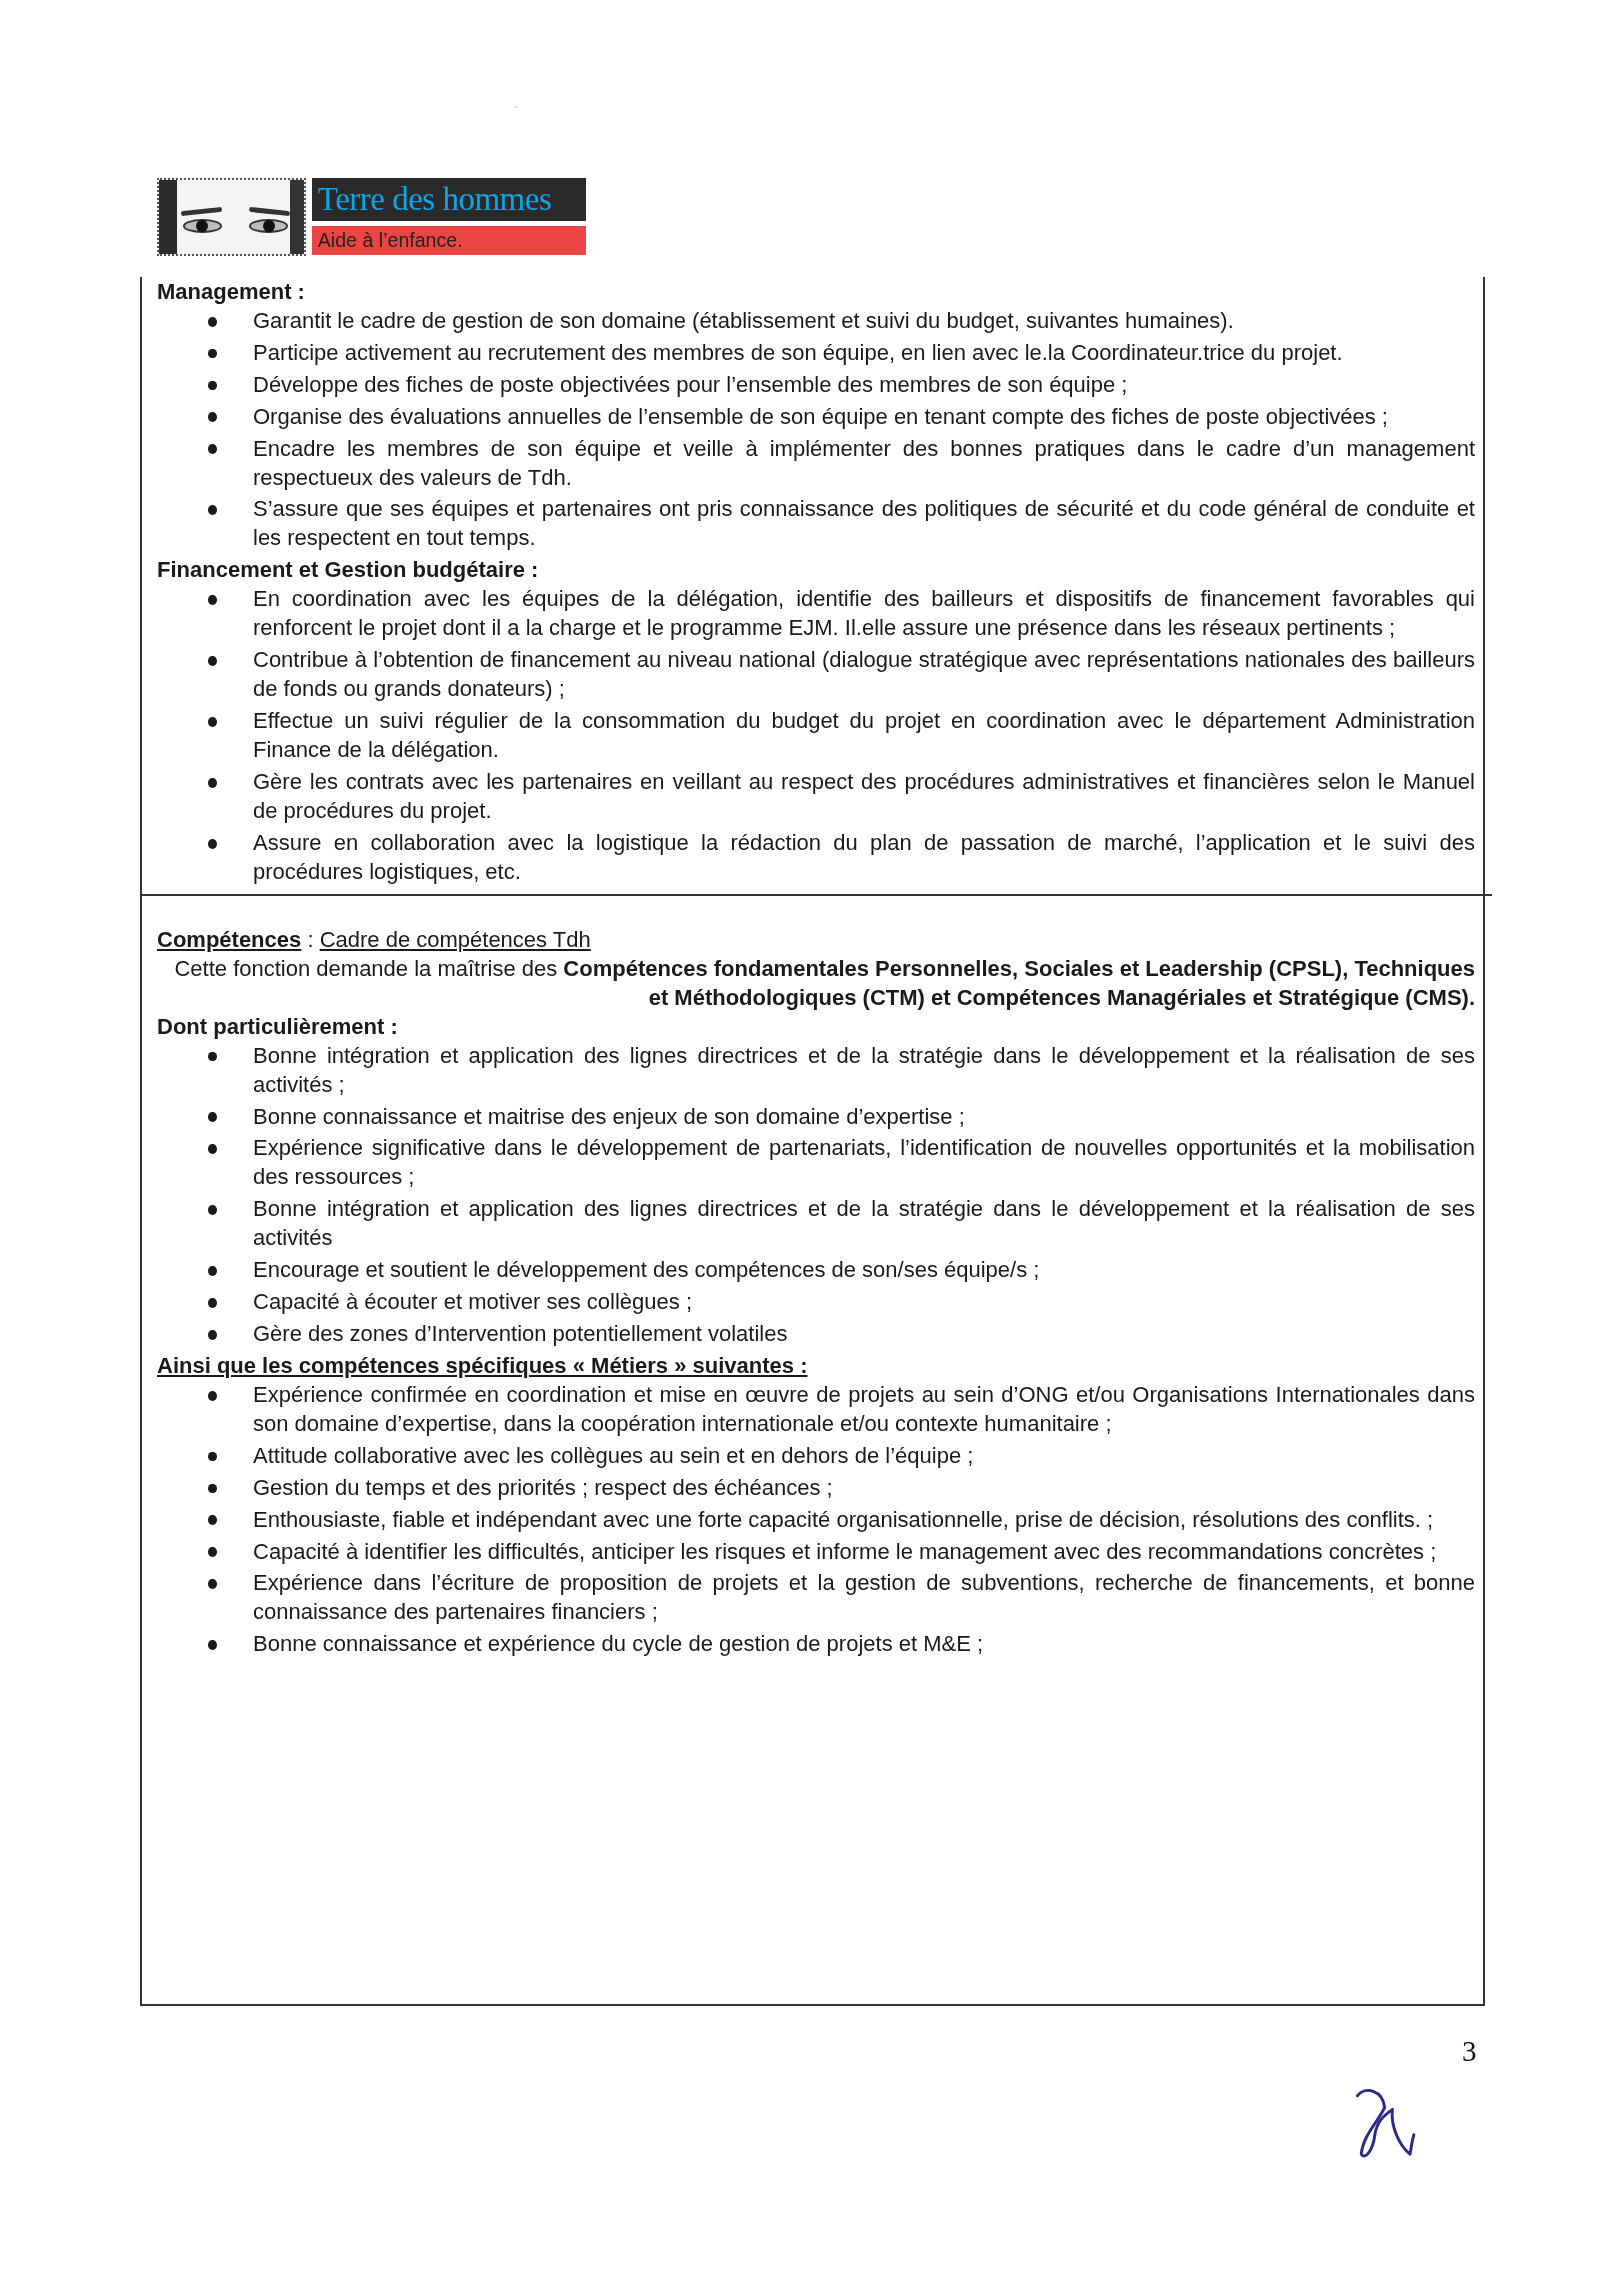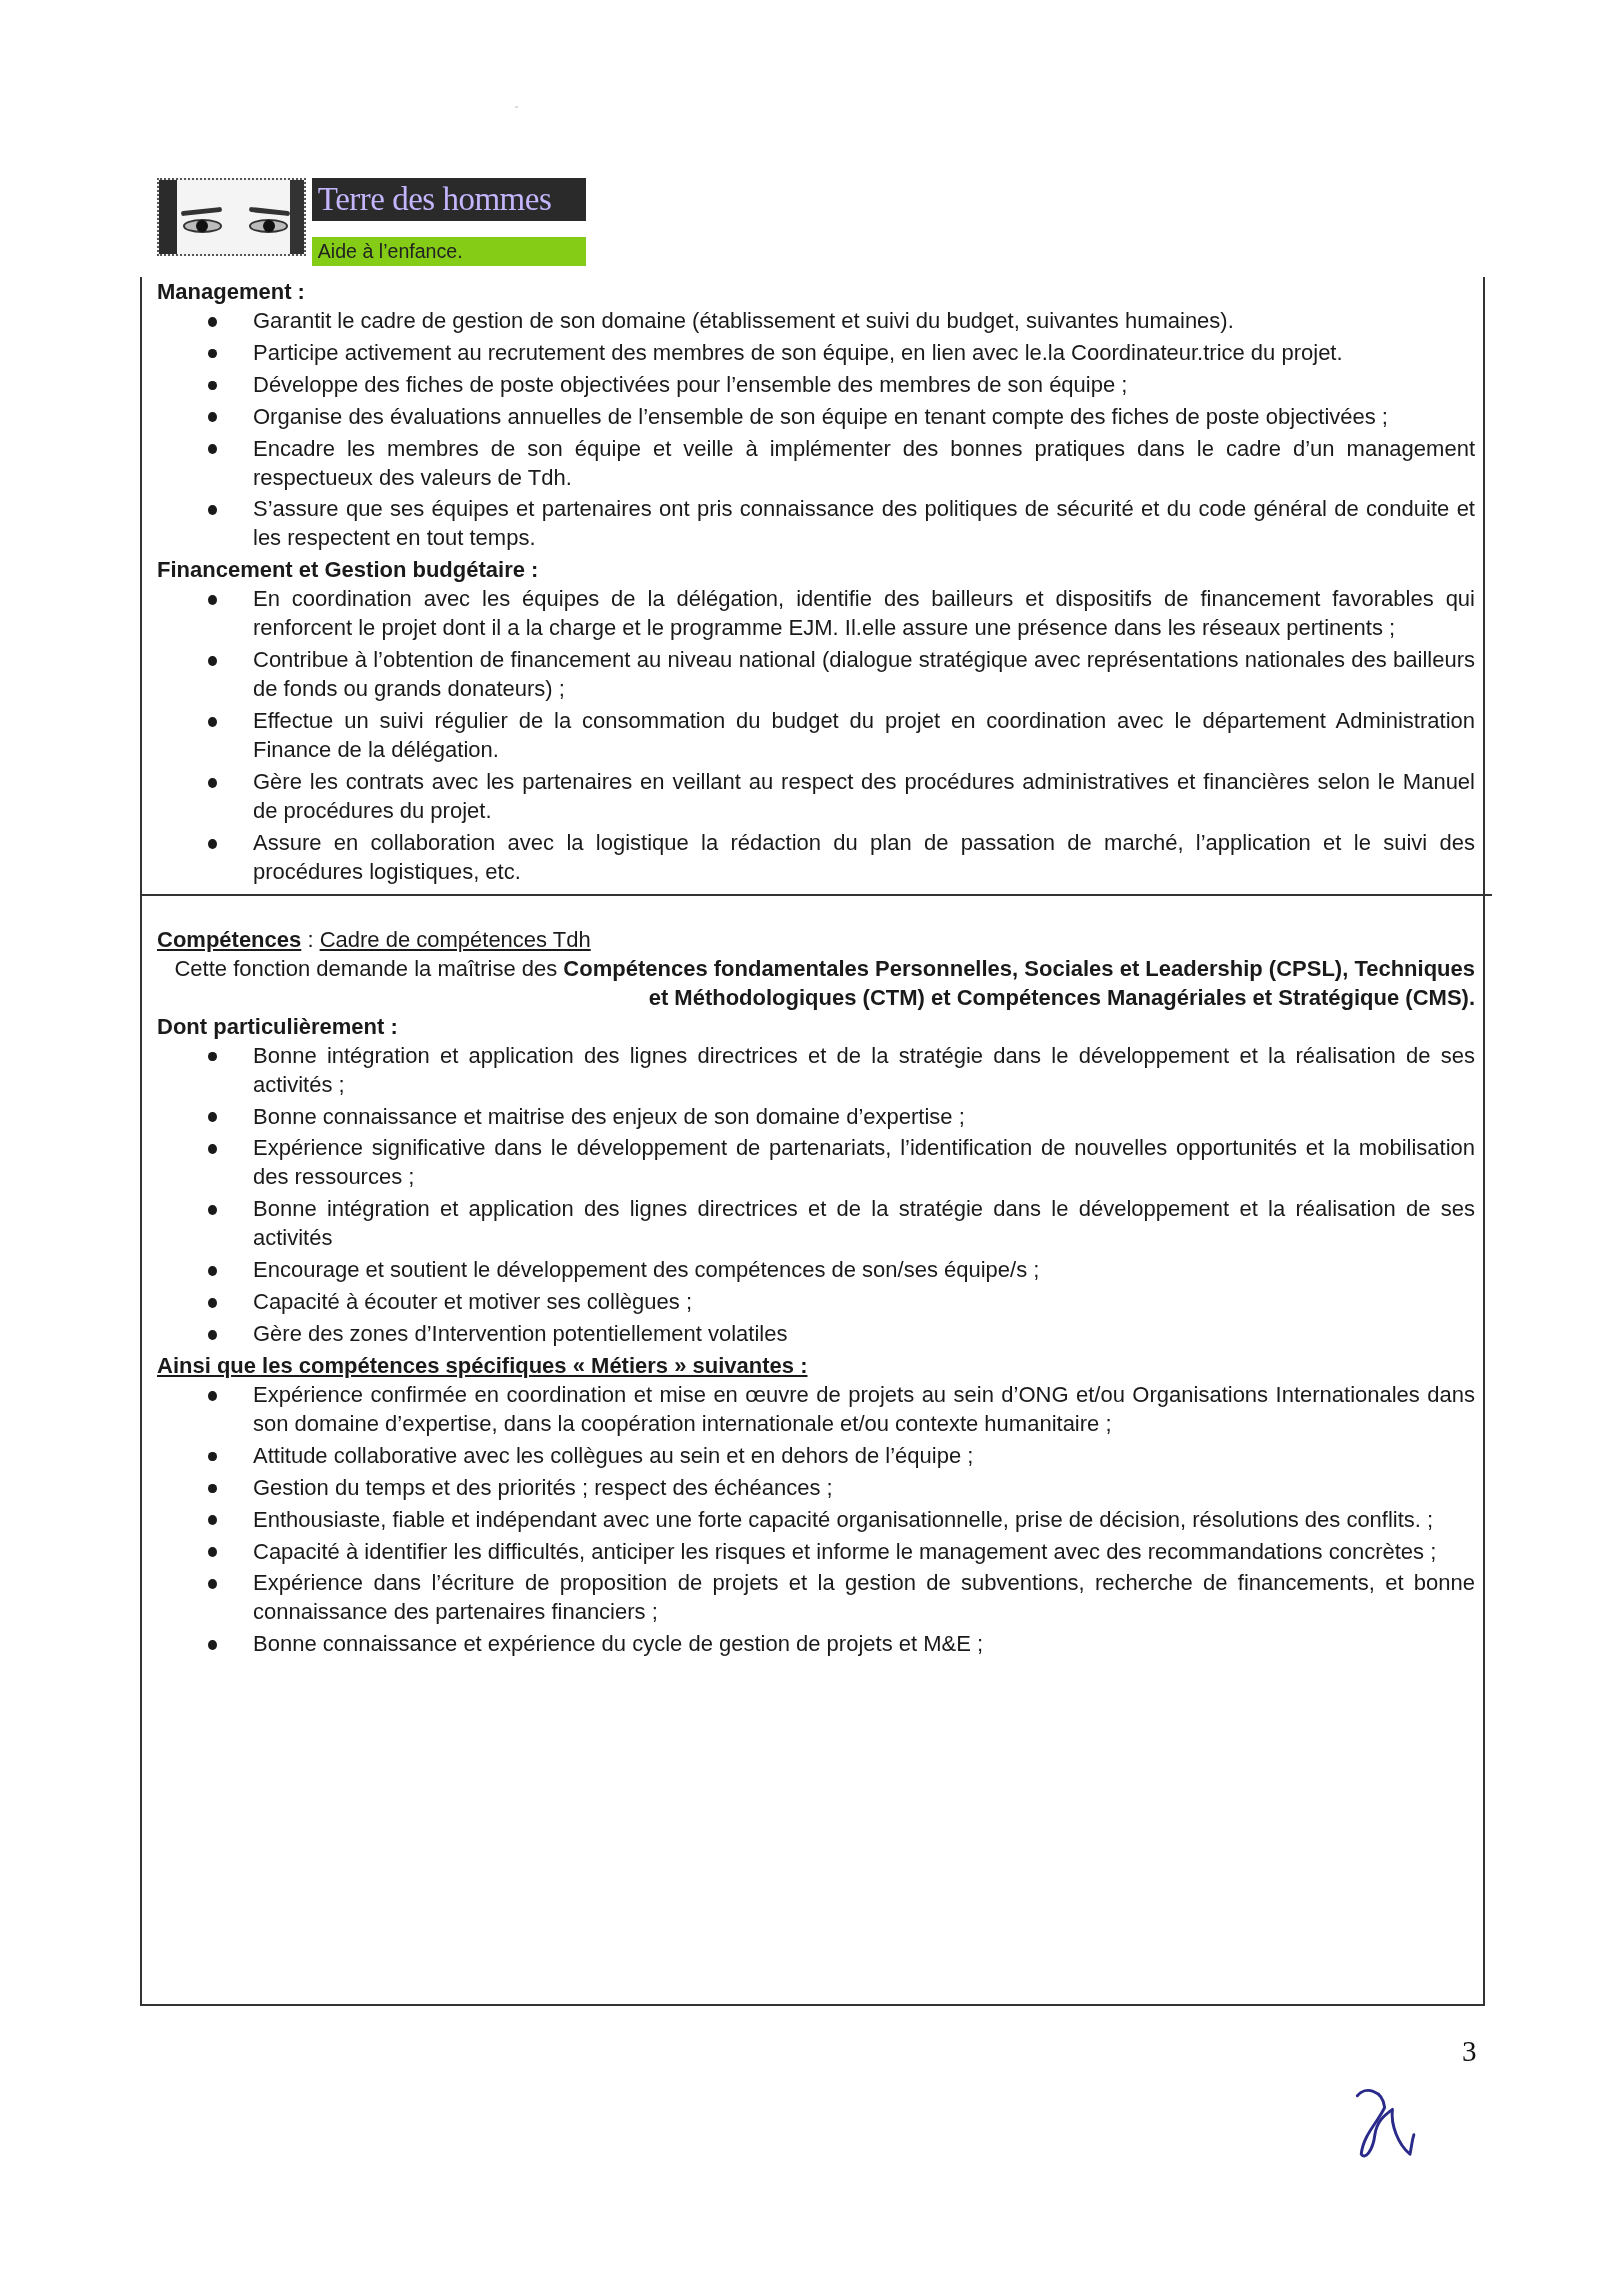--- a/index.html
+++ b/index.html
@@ -16,26 +16,26 @@
       width: 149px; height: 78px; background: #f4f4f4;
       border: 2px dotted #555; box-sizing: border-box; position: relative; overflow: hidden;
     }
     .logo-photo .hair-l { position:absolute; left:0; top:0; width:17.6px; height:78px; background:#2b2b2b; }
     .logo-photo .hair-r { position:absolute; right:0; top:0; width:13.7px; height:78px; background:#333; }
     .logo-photo .brow { position:absolute; height:4.9px; background:#333; border-radius:2.9px; }
     .logo-photo .eye { position:absolute; width:39px; height:13.7px; border-radius:50%; background:#bbb; border:2px solid #333; box-sizing:border-box; }
     .logo-photo .pupil { position:absolute; width:11.8px; height:11.8px; border-radius:50%; background:#111; }
     .logo-text { flex: 1; display: flex; flex-direction: column; margin-left: 5.9px; }
     .logo-title {
-      background: #2a2a2a; color: #c4b5fd; height: 43px; line-height: 43px;
+      background: #2a2a2a; color: #0ea5e9; height: 43px; line-height: 43px;
       font-family: "Liberation Serif", "DejaVu Serif", serif; font-size: 33px; padding-left: 5.9px;
       letter-spacing: -0.5px;
     }
     .logo-sub {
-      background: #84cc16; color: #222; height: 29px; line-height: 29px; margin-top: 16px;
+      background: #ef4444; color: #222; height: 29px; line-height: 29px; margin-top: 5px;
       font-size: 19.6px; padding-left: 5.9px;
     }
     .frame {
       position: absolute; left: 140px; top: 277px; width: 1345px; height: 1729px;
       border-left: 2px solid #333; border-right: 2px solid #333; border-bottom: 2.9px solid #333;
       box-sizing: border-box;
     }
     .content {
       position: absolute; left: 157px; top: 277px; width: 1318px;
       font-size: 22px; line-height: 29px;

